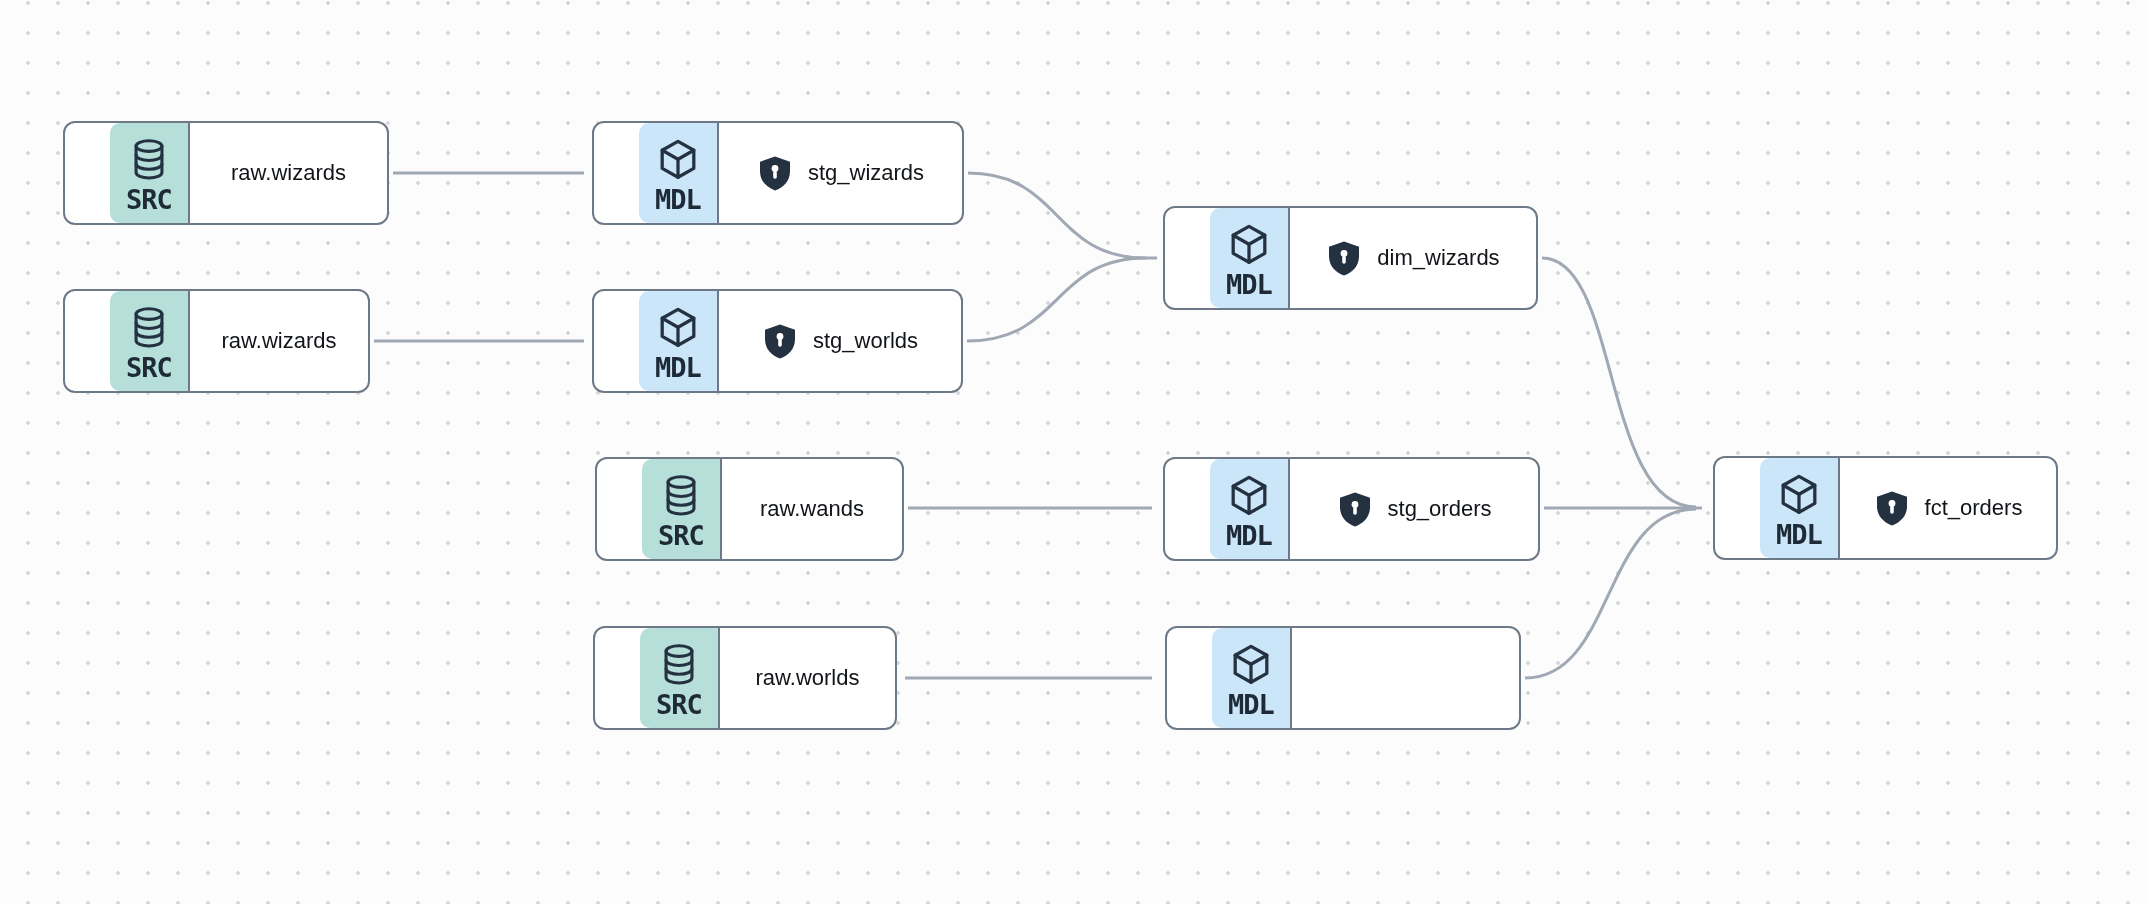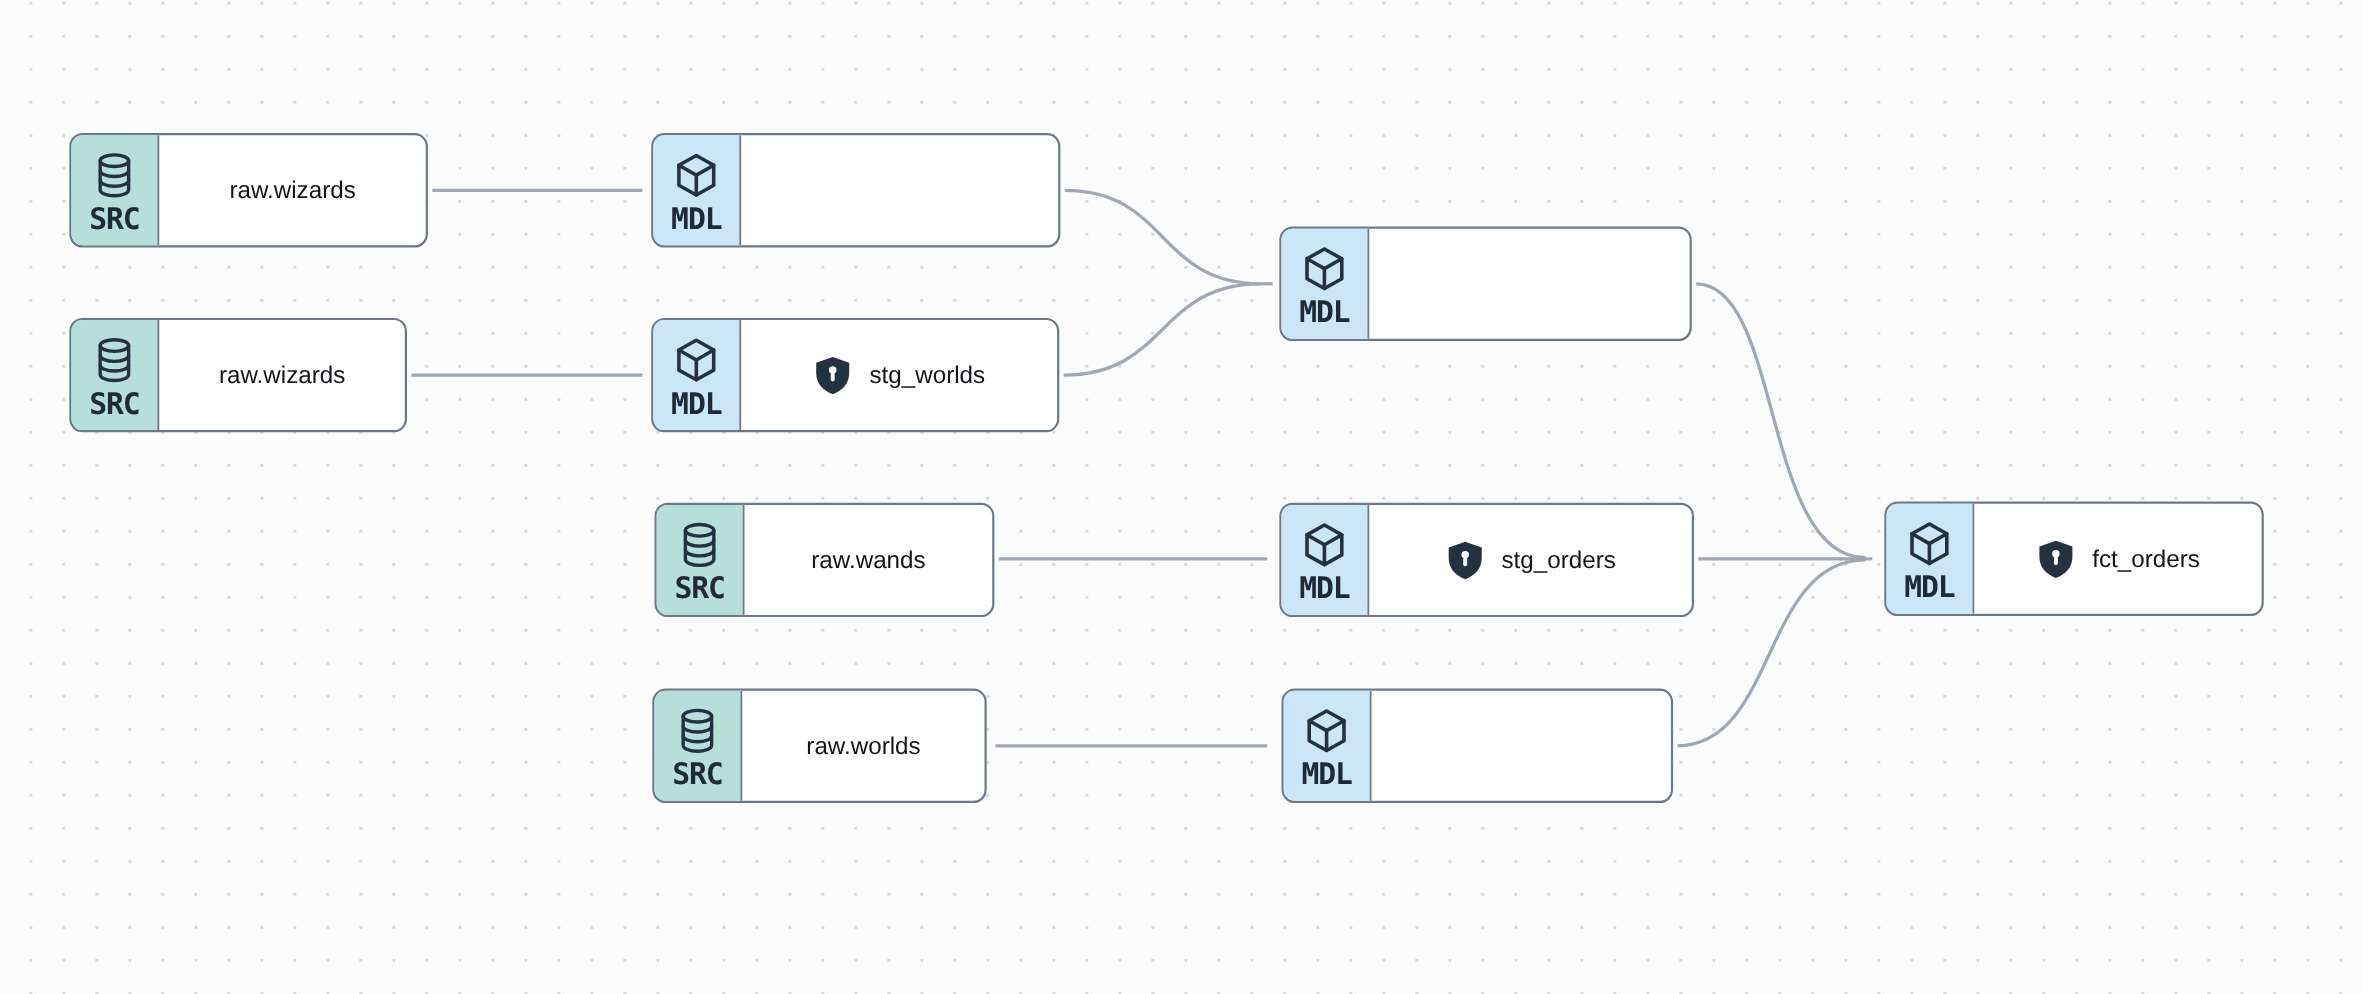--- a/index.html
+++ b/index.html
@@ -40,20 +40,21 @@
     flex: 0 0 80px;
     display: flex;
     flex-direction: column;
     align-items: center;
     justify-content: center;
     gap: 3px;
     padding-top: 4px;
     border-right: 2px solid #6e7987;
     border-radius: 10px 0 0 10px;
     box-sizing: border-box;
+    margin-left: 45px;
   }
   .badge.src { background: #b6dfd9; }
   .badge.mdl { background: #cbe6f8; }
   .badge-label {
     font-family: "DejaVu Sans Mono", monospace;
     font-size: 27px;
     font-weight: 600;
     letter-spacing: -1px;
     color: #1f2a37;
     line-height: 1;
@@ -125,20 +126,26 @@
     </div>
   </div>
 
   <div class="node" style="left:592px; top:121px; width:372px;">
     <div class="badge mdl">
       <svg class="badge-icon" width="46" height="46" viewBox="0 0 48 48">
           <use href="#icon-cube"></use>
         </svg>
       <span class="badge-label">MDL</span>
     </div>
+    <div class="node-body">
+      <svg class="shield-icon" width="36" height="37" viewBox="0 0 36 37">
+          <use href="#icon-shield"></use>
+        </svg>
+      <span class="node-label">stg_wizards</span>
+    </div>
   </div>
 
   <div class="node" style="left:63px; top:289px; width:307px;">
     <div class="badge src">
       <svg class="badge-icon" width="46" height="46" viewBox="0 0 48 48">
           <use href="#icon-database"></use>
         </svg>
       <span class="badge-label">SRC</span>
     </div>
     <div class="node-body">
@@ -161,20 +168,26 @@
     </div>
   </div>
 
   <div class="node" style="left:1163px; top:206px; width:375px;">
     <div class="badge mdl">
       <svg class="badge-icon" width="46" height="46" viewBox="0 0 48 48">
           <use href="#icon-cube"></use>
         </svg>
       <span class="badge-label">MDL</span>
     </div>
+    <div class="node-body">
+      <svg class="shield-icon" width="36" height="37" viewBox="0 0 36 37">
+          <use href="#icon-shield"></use>
+        </svg>
+      <span class="node-label">dim_wizards</span>
+    </div>
   </div>
 
   <div class="node" style="left:595px; top:457px; width:309px;">
     <div class="badge src">
       <svg class="badge-icon" width="46" height="46" viewBox="0 0 48 48">
           <use href="#icon-database"></use>
         </svg>
       <span class="badge-label">SRC</span>
     </div>
     <div class="node-body">

